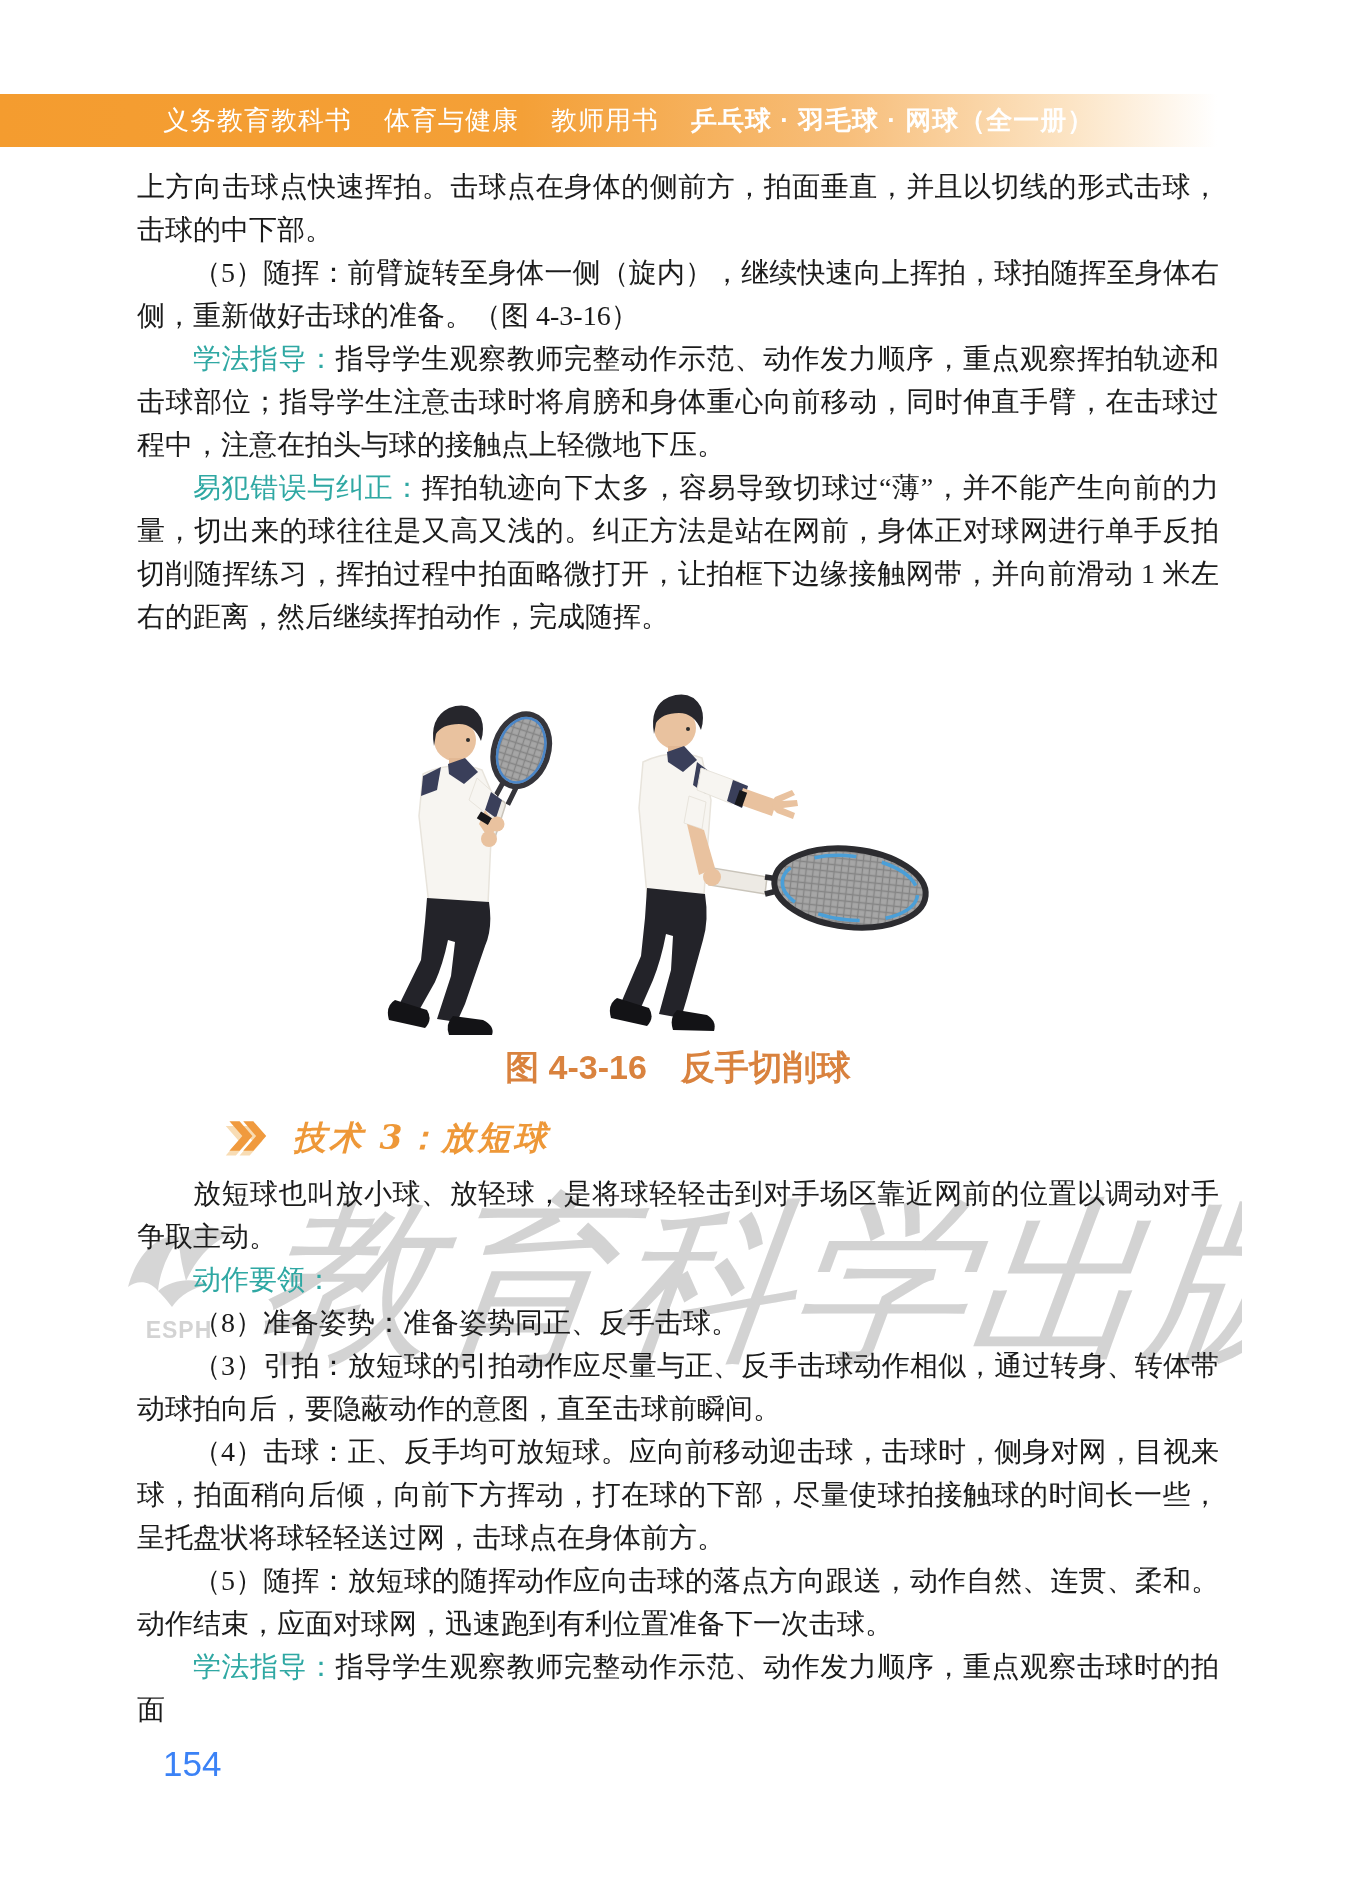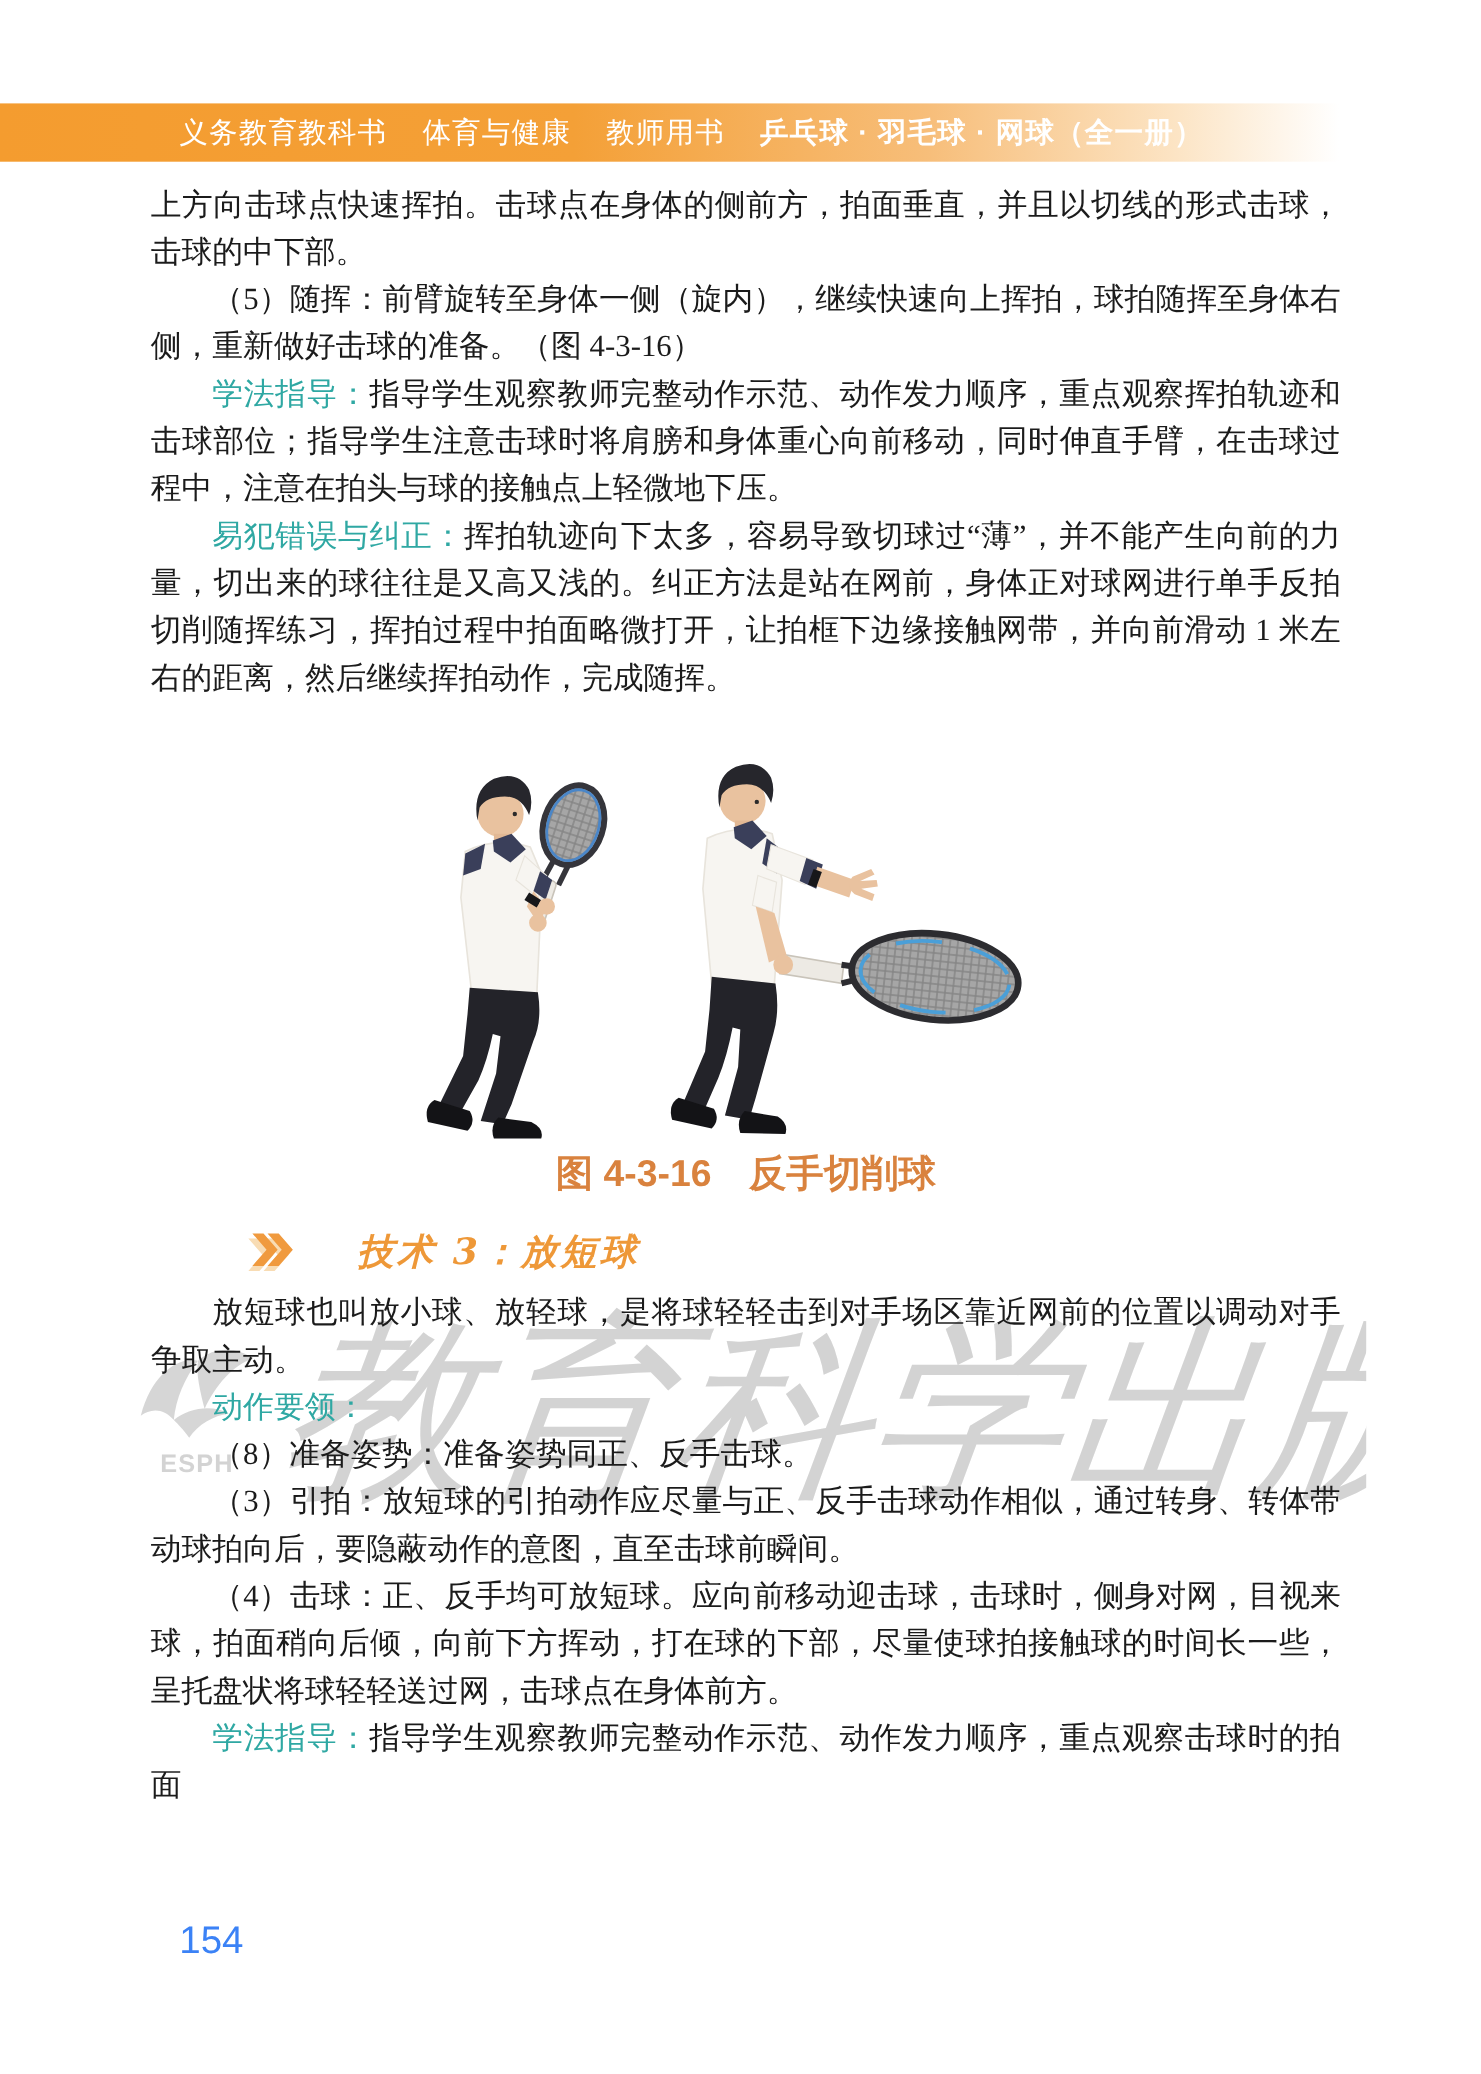--- a/index.html
+++ b/index.html
@@ -35,21 +35,21 @@
     text-align:center; text-indent:0; margin-top:10px; line-height:34px;
     font-family:"Liberation Sans","DejaVu Sans",sans-serif;
     font-size:34px; font-weight:700; color:var(--caption-orange,#D9823E);
   }
   
   .section-heading{
     margin:30px 0 12px 86px; display:flex; align-items:center; gap:24px; height:46px;
   }
   .heading-text{
     font-family:"DejaVu Serif","Liberation Serif",serif; font-style:italic; font-weight:600;
-    font-size:33px; color:var(--heading-orange,#EE9838); letter-spacing:3px; white-space:nowrap;margin-left:32px;
+    font-size:33px; color:var(--heading-orange,#EE9838); letter-spacing:3px; white-space:nowrap;
   }
   
   .watermark{
     position:absolute; left:124px; top:1142px; width:1110px; height:280px; z-index:0;
     display:flex; align-items:center; color:var(--watermark-gray,#C9C9C9); opacity:.8;
     pointer-events:none;
   }
   .wm-logo{width:122px; margin-right:24px; text-align:center;
     font-family:"Liberation Sans","DejaVu Sans",sans-serif; font-weight:800; font-size:23px; letter-spacing:1px;}
   .wm-logo .esph{margin-top:-6px;}
@@ -201,17 +201,18 @@
         </g>
       </svg>
       <span class="heading-text">技术 3：放短球</span>
     </div>
 
     <p><span>放短球也叫放小球、放轻球，是将球轻轻击到对手场区靠近网前的位置以调动对手争取主动。</span></p>
     <p><span class="teal">动作要领：</span></p>
     <p><span>（8）准备姿势：准备姿势同正、反手击球。</span></p>
     <p><span>（3）引拍：放短球的引拍动作应尽量与正、反手击球动作相似，通过转身、转体带动球拍向后，要隐蔽动作的意图，直至击球前瞬间。</span></p>
     <p><span>（4）击球：正、反手均可放短球。应向前移动迎击球，击球时，侧身对网，目视来球，拍面稍向后倾，向前下方挥动，打在球的下部，尽量使球拍接触球的时间长一些，呈托盘状将球轻轻送过网，击球点在身体前方。</span></p>
+    <p><span>（5）随挥：放短球的随挥动作应向击球的落点方向跟送，动作自然、连贯、柔和。动作结束，应面对球网，迅速跑到有利位置准备下一次击球。</span></p>
     <p><span class="teal">学法指导：</span><span>指导学生观察教师完整动作示范、动作发力顺序，重点观察击球时的拍面</span></p>
   </div>
 
   <div class="page-number">154</div>
 </div>
 
 </body></html>

